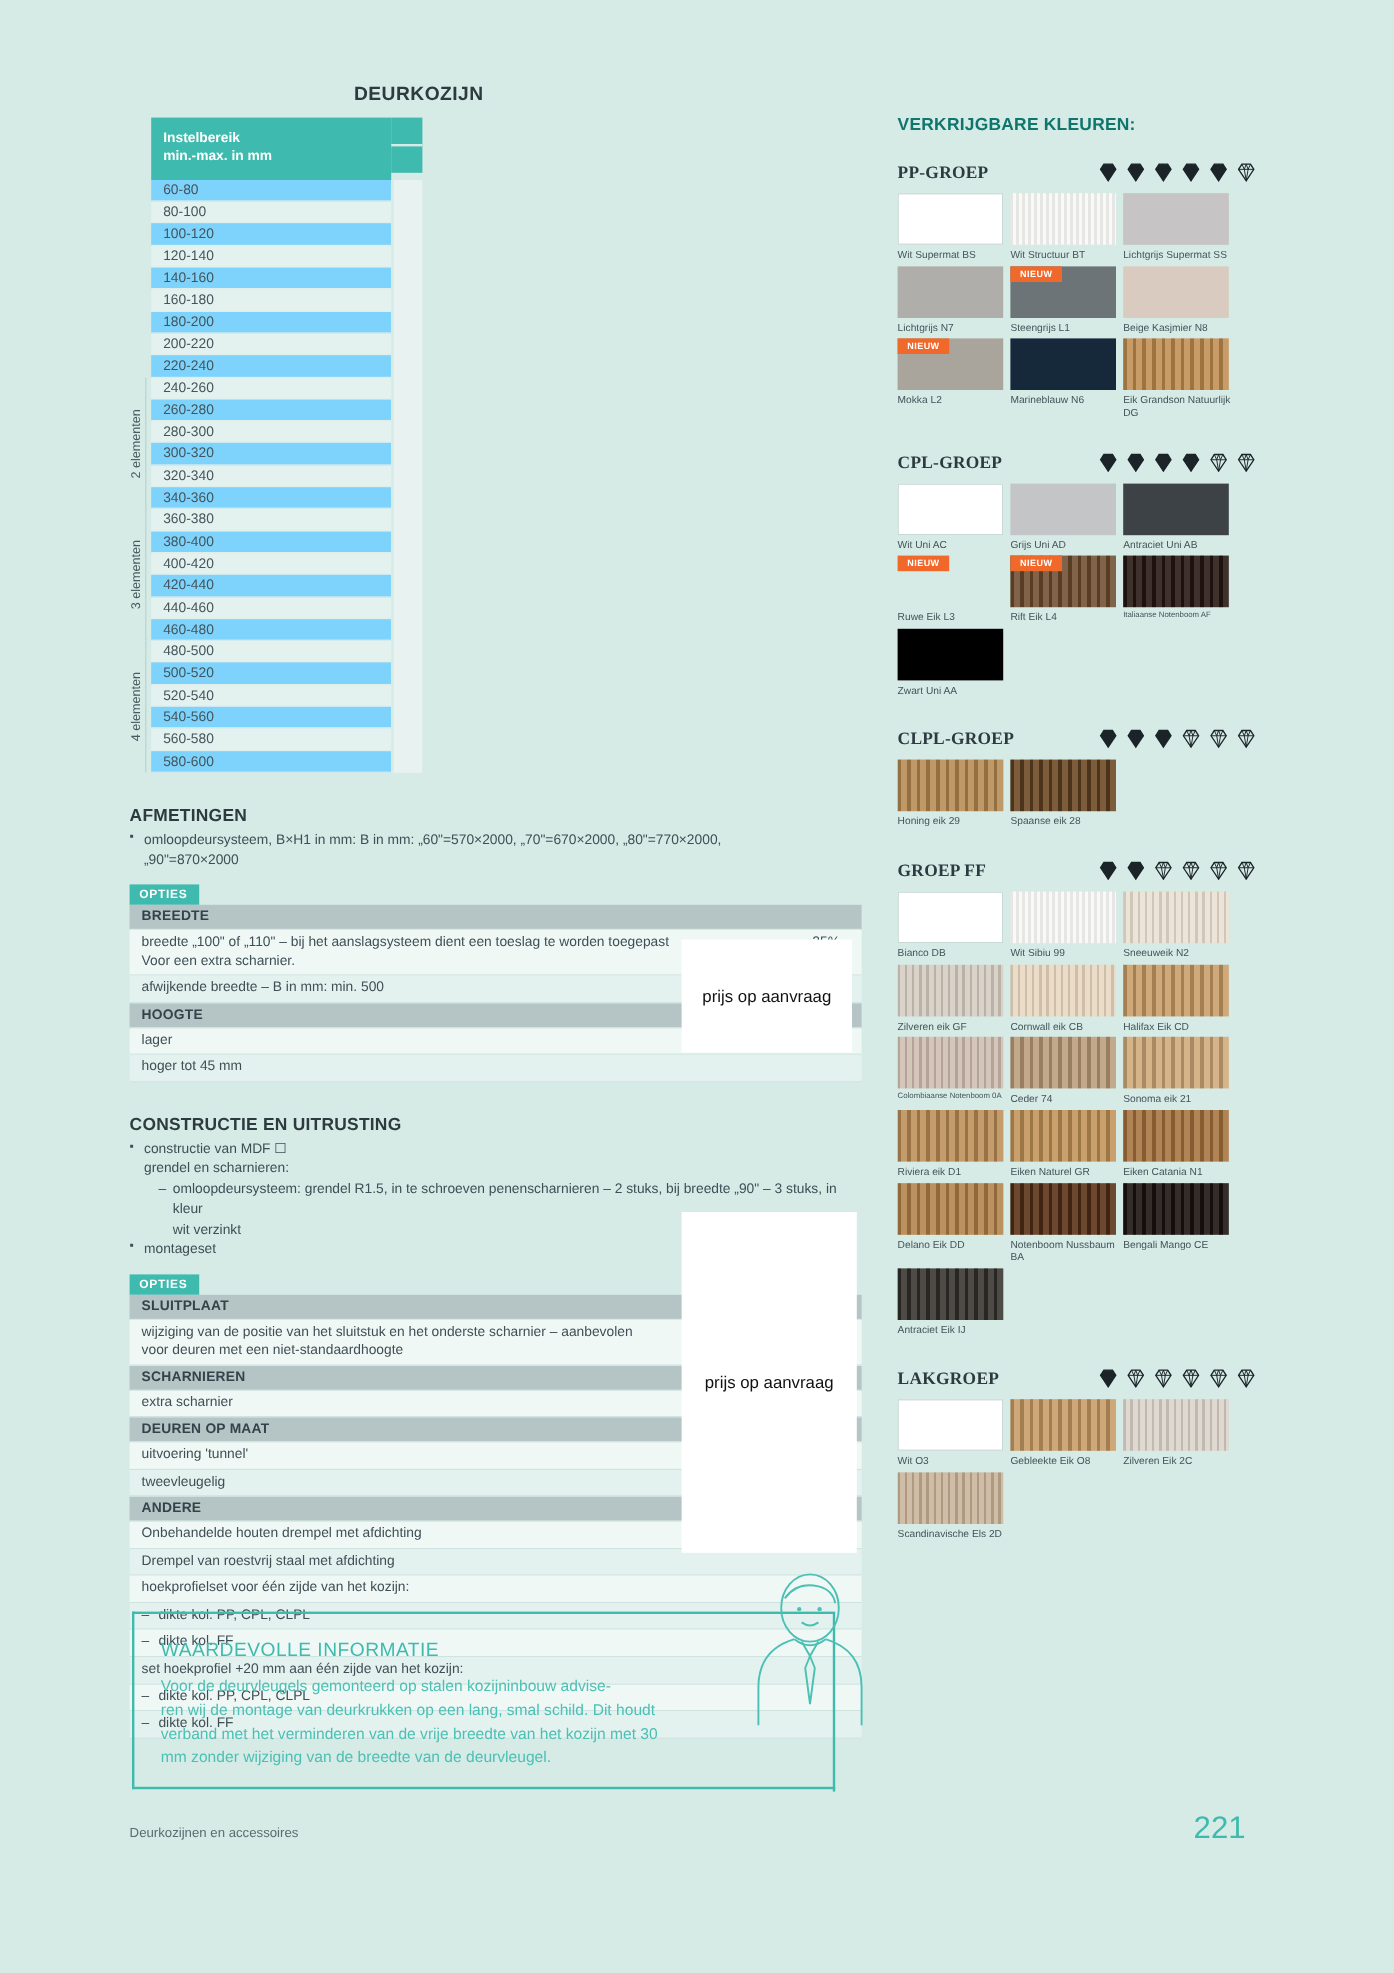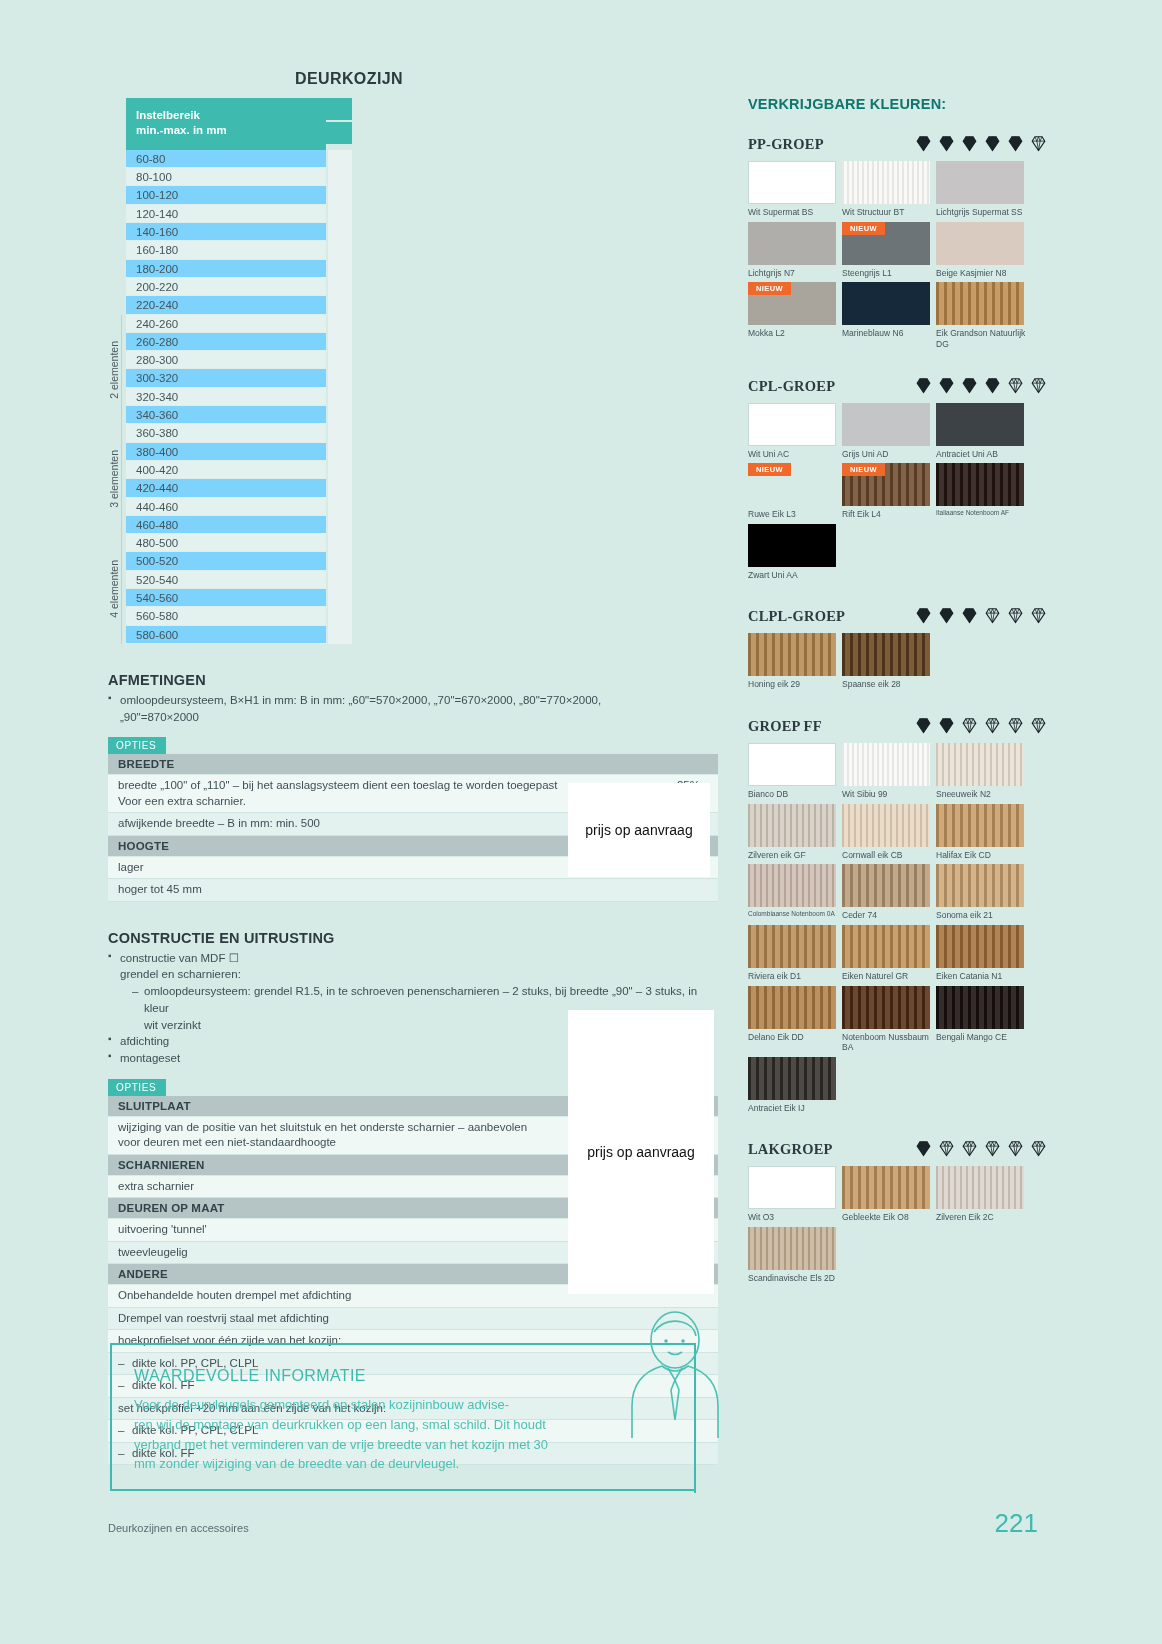--- a/index.html
+++ b/index.html
@@ -59,21 +59,21 @@
   }
   .bullets { list-style: none; font-size: 11.5px; line-height: 1.45; color: #3f4f55; }
   .bullets li { position: relative; padding-left: 12px; }
   .bullets li.sq:before { content:"\25AA"; position:absolute; left:0; top:-1px; font-size:10px; color:#3f4f55; }
   .sub { padding-left: 12px; }
   .dash { position: relative; padding-left: 12px; }
   .dash:before { content:"\2013"; position:absolute; left:0; }
 
   .opties-tag {
     display:inline-block; background:#3ebbae; color:#fff; font-size:10px;
-    font-weight:normal; letter-spacing:.6px; padding:3px 10px 3px 8px; margin-top:12px;
+    font-weight:bold; letter-spacing:.6px; padding:3px 10px 3px 8px; margin-top:12px;
   }
   .opt-table { width: 610px; position: relative; }
   .opt-cat {
     background:#b5c4c4; color:#33434a; font-size:11.5px; font-weight:bold;
     letter-spacing:.2px; padding:4px 0 4px 10px; border-bottom:1px solid #d6eae6;
   }
   .opt-row {
     position: relative; font-size:11.5px; color:#3f4f55;
     padding:3px 0 3px 10px; border-bottom:1px solid #cfe3e0;
     background:#e4f2ef; min-height: 19px; line-height:1.35;
@@ -220,21 +220,20 @@
     <div class="sec-h">CONSTRUCTIE EN UITRUSTING</div>
     <ul class="bullets">
       <li class="sq">
         <span>constructie van MDF ☐</span>
         <div class="sub" style="padding-left:0">grendel en scharnieren:</div>
         <div class="dash" style="margin-left:12px">
           <span>omloopdeursysteem: grendel R1.5, in te schroeven penenscharnieren – 2 stuks, bij breedte „90" – 3 stuks, in kleur</span><br>
           <span>wit verzinkt</span>
         </div>
       </li>
-      <li class="sq"><span>afdichting</span></li>
       <li class="sq"><span>montageset</span></li>
     </ul>
 
     <div class="opties-tag">OPTIES</div>
     <div class="opt-table">
       <div class="opt-cat">SLUITPLAAT</div>
       <div class="opt-row light">
         <div>wijziging van de positie van het sluitstuk en het onderste scharnier – aanbevolen</div>
         <div>voor deuren met een niet-standaardhoogte</div>
       </div>

